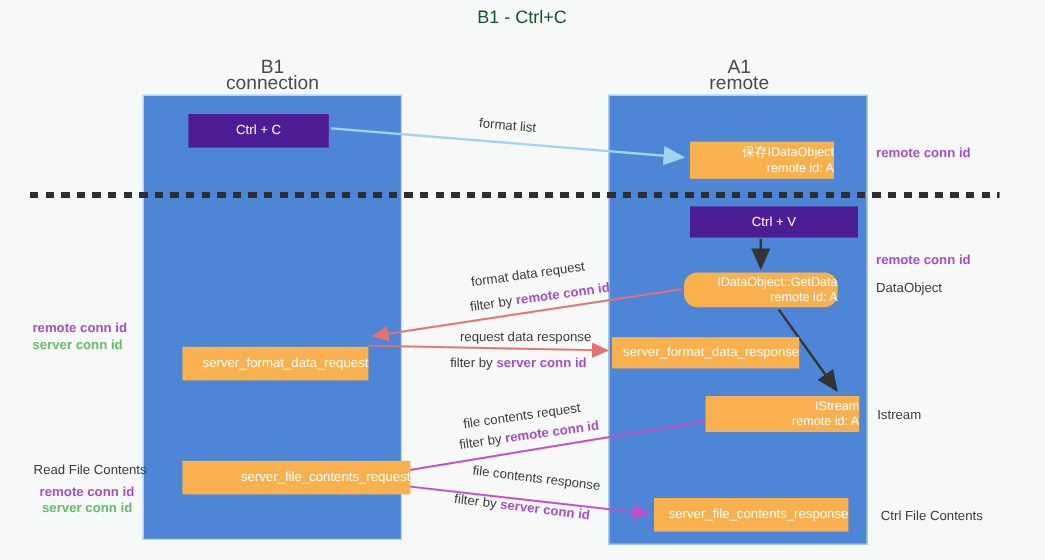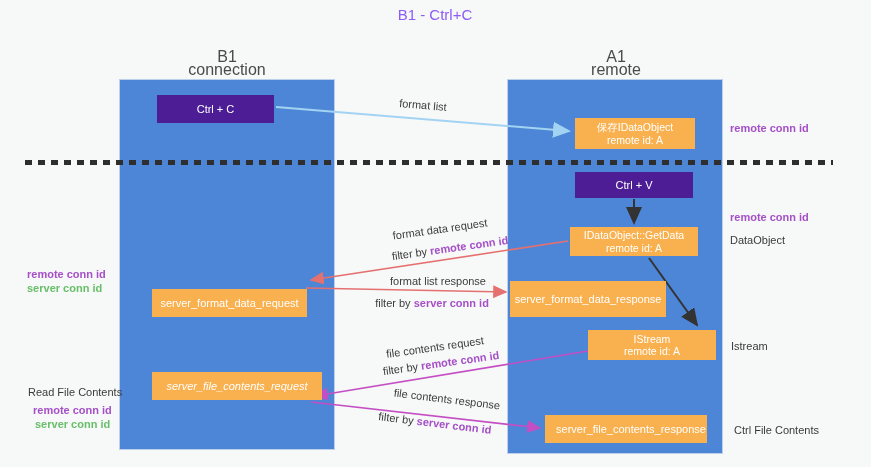--- a/index.html
+++ b/index.html
@@ -6,21 +6,21 @@
   body {
     font-family: "Liberation Sans", "DejaVu Sans", sans-serif;
     background:#ffffff;
   }
   #canvas {
     position:relative; width:871px; height:467px;
     background:#f7f8f8; overflow:hidden;
   }
   .title {
     position:absolute; left:335px; top:6px; width:200px;
-    text-align:center; font-size:15px; line-height:17px; color:#8b5cf6;
+    text-align:center; font-size:15px; line-height:17px; color:#14532d;
   }
   .lane-header {
     position:absolute; top:50px; width:100px; text-align:center;
     font-size:16px; line-height:13px; color:#4a4a4a;
   }
   .lane {
     position:absolute; top:79px; height:371px; width:216px;
     background:#4d86d6; border:1px solid #bcd0ec; box-sizing:border-box;
   }
   .lane.left  { left:119px; }
@@ -28,21 +28,21 @@
   .dashed-line {
     position:absolute; left:25px; top:160px; width:808px; height:5px;
     background:repeating-linear-gradient(90deg,#2e2e2e 0 7px,transparent 7px 13px);
   }
   .node {
     position:absolute; display:flex; flex-direction:column;
     align-items:center; justify-content:center;
     color:#ffffff; text-align:center; box-sizing:border-box;
   }
   .node.green  { background:#4c1d95; font-size:11px; }
-  .node.orange { background:#f9b04e; font-size:10.5px; line-height:12.5px; }
+  .node.orange { background:#f9b04e; font-size:10.5px; line-height:12.5px;align-items:flex-end; }
   .node.single { font-size:11px; }
   .edge-label {
     position:absolute; text-align:center; font-size:11px; color:#3c3c3c;
     white-space:nowrap;
   }
   .filter-label {
     position:absolute; text-align:center; font-size:11px; color:#3c3c3c;
     white-space:nowrap;
   }
   .filter-label .hl { color:#a650c8; font-weight:bold; }
@@ -103,58 +103,58 @@
 
   <div class="node green single" style="left:157px; top:95px; width:117px; height:28px;">
     <div>Ctrl + C</div>
   </div>
 
   <div class="node orange" style="left:575px; top:118px; width:120px; height:31px;">
     <div>保存IDataObject</div>
     <div>remote id: A</div>
   </div>
 
-  <div class="node green single" style="left:575px; top:172px; width:118px; height:26px;align-items:center;">
+  <div class="node green single" style="left:575px; top:172px; width:140px; height:26px;align-items:center;">
     <div>Ctrl + V</div>
   </div>
 
-  <div class="node orange" style="left:570px; top:227px; width:128px; height:29px;">
+  <div class="node orange" style="left:570px; top:227px; width:128px; height:29px;border-radius:11px;">
     <div>IDataObject::GetData</div>
     <div>remote id: A</div>
   </div>
 
   <div class="node orange single" style="left:152px; top:267px; width:155px; height:28px;margin-top:22px;">
     <div>server_format_data_request</div>
   </div>
 
-  <div class="node orange single" style="left:510px; top:281px; width:156px; height:36px;">
+  <div class="node orange single" style="left:510px; top:281px; width:156px; height:26px;">
     <div>server_format_data_response</div>
   </div>
 
   <div class="node orange" style="left:588px; top:330px; width:128px; height:30px;">
     <div>IStream</div>
     <div>remote id: A</div>
   </div>
 
-  <div class="node orange single" style="left:152px; top:372px; width:170px; height:28px;font-style:italic;">
+  <div class="node orange single" style="left:152px; top:384px; width:190px; height:28px;">
     <div>server_file_contents_request</div>
   </div>
 
   <div class="node orange single" style="left:545px; top:415px; width:162px; height:28px;padding-left:10px;">
     <div>server_file_contents_response</div>
   </div>
 
   <div class="edge-label rot-pos5" style="left:373px; top:99px; width:100px;">format list</div>
 
   <div class="edge-label rot-neg8" style="left:380px; top:223px; width:120px;">format data request</div>
   <div class="filter-label rot-neg8" style="left:375px; top:242px; width:150px;">
     <span>filter by </span><span class="hl">remote conn id</span>
   </div>
 
-  <div class="edge-label" style="left:378px; top:275px; width:120px;">format list response</div>
+  <div class="edge-label" style="left:378px; top:275px; width:120px;">request data response</div>
   <div class="filter-label" style="left:357px; top:297px; width:150px;">
     <span>filter by </span><span class="hl">server conn id</span>
   </div>
 
   <div class="edge-label rot-neg8" style="left:375px; top:341px; width:120px;">file contents request</div>
   <div class="filter-label rot-neg8" style="left:366px; top:357px; width:150px;">
     <span>filter by </span><span class="hl">remote conn id</span>
   </div>
 
   <div class="edge-label rot-pos7" style="left:387px; top:393px; width:120px;">file contents response</div>

